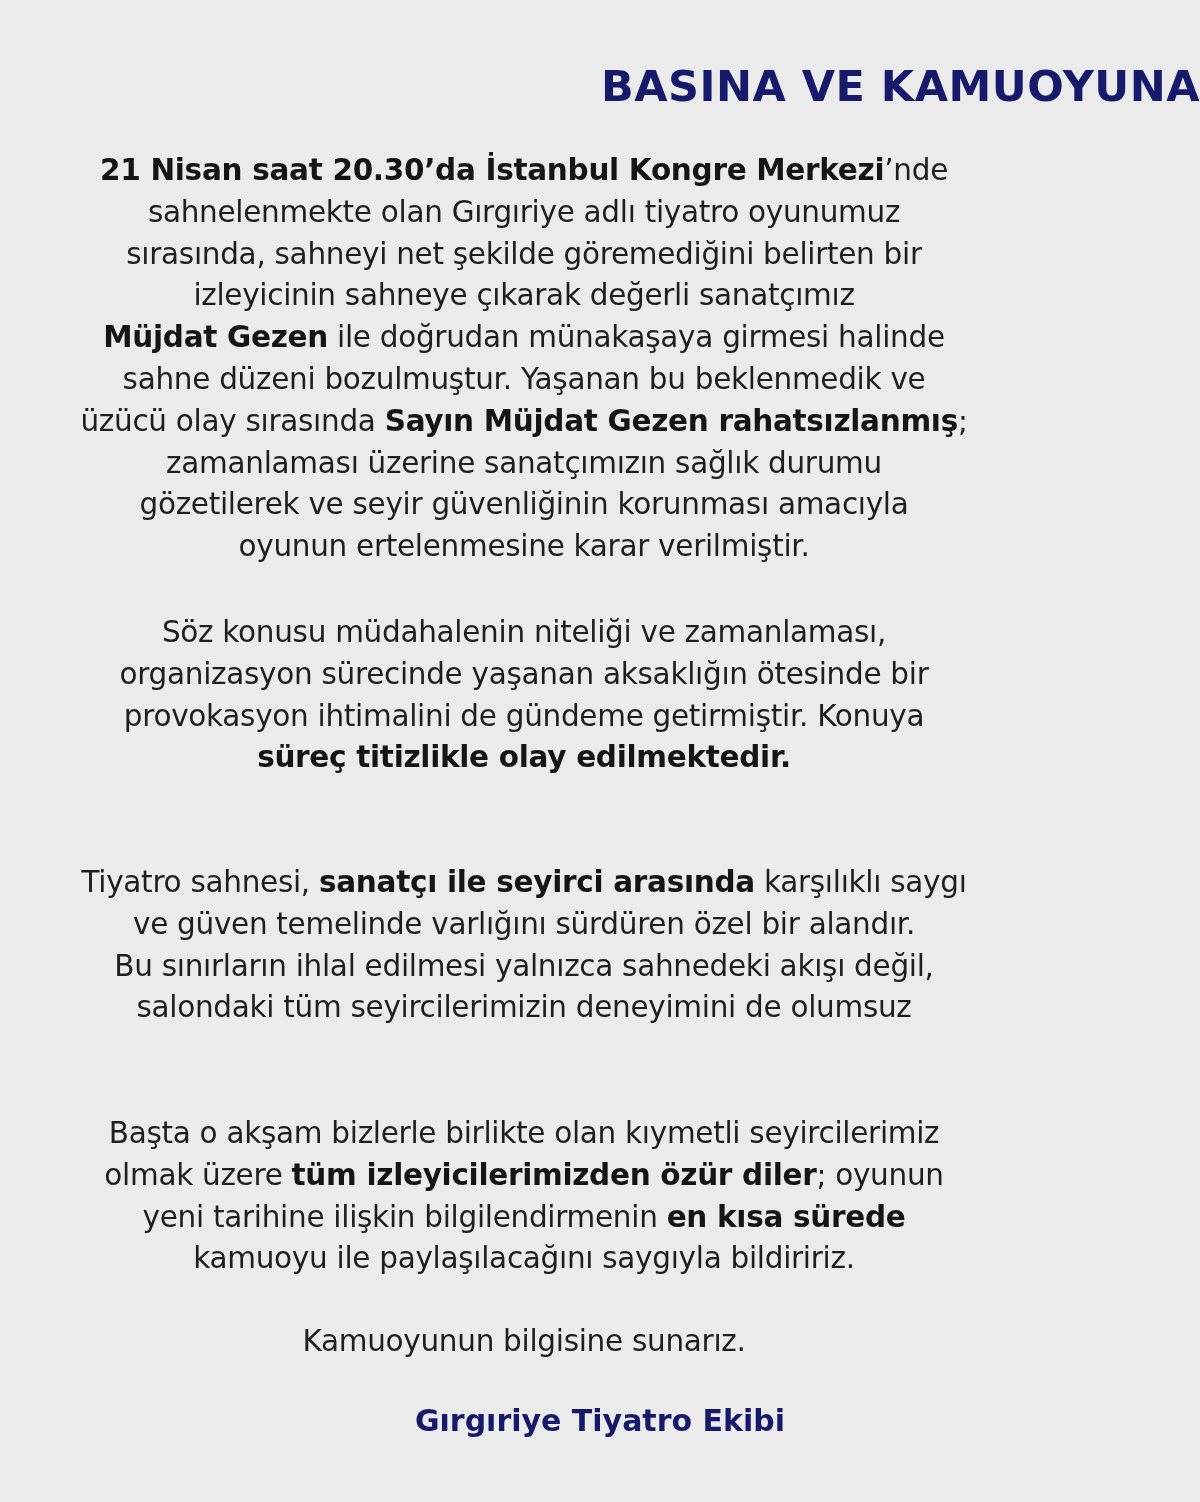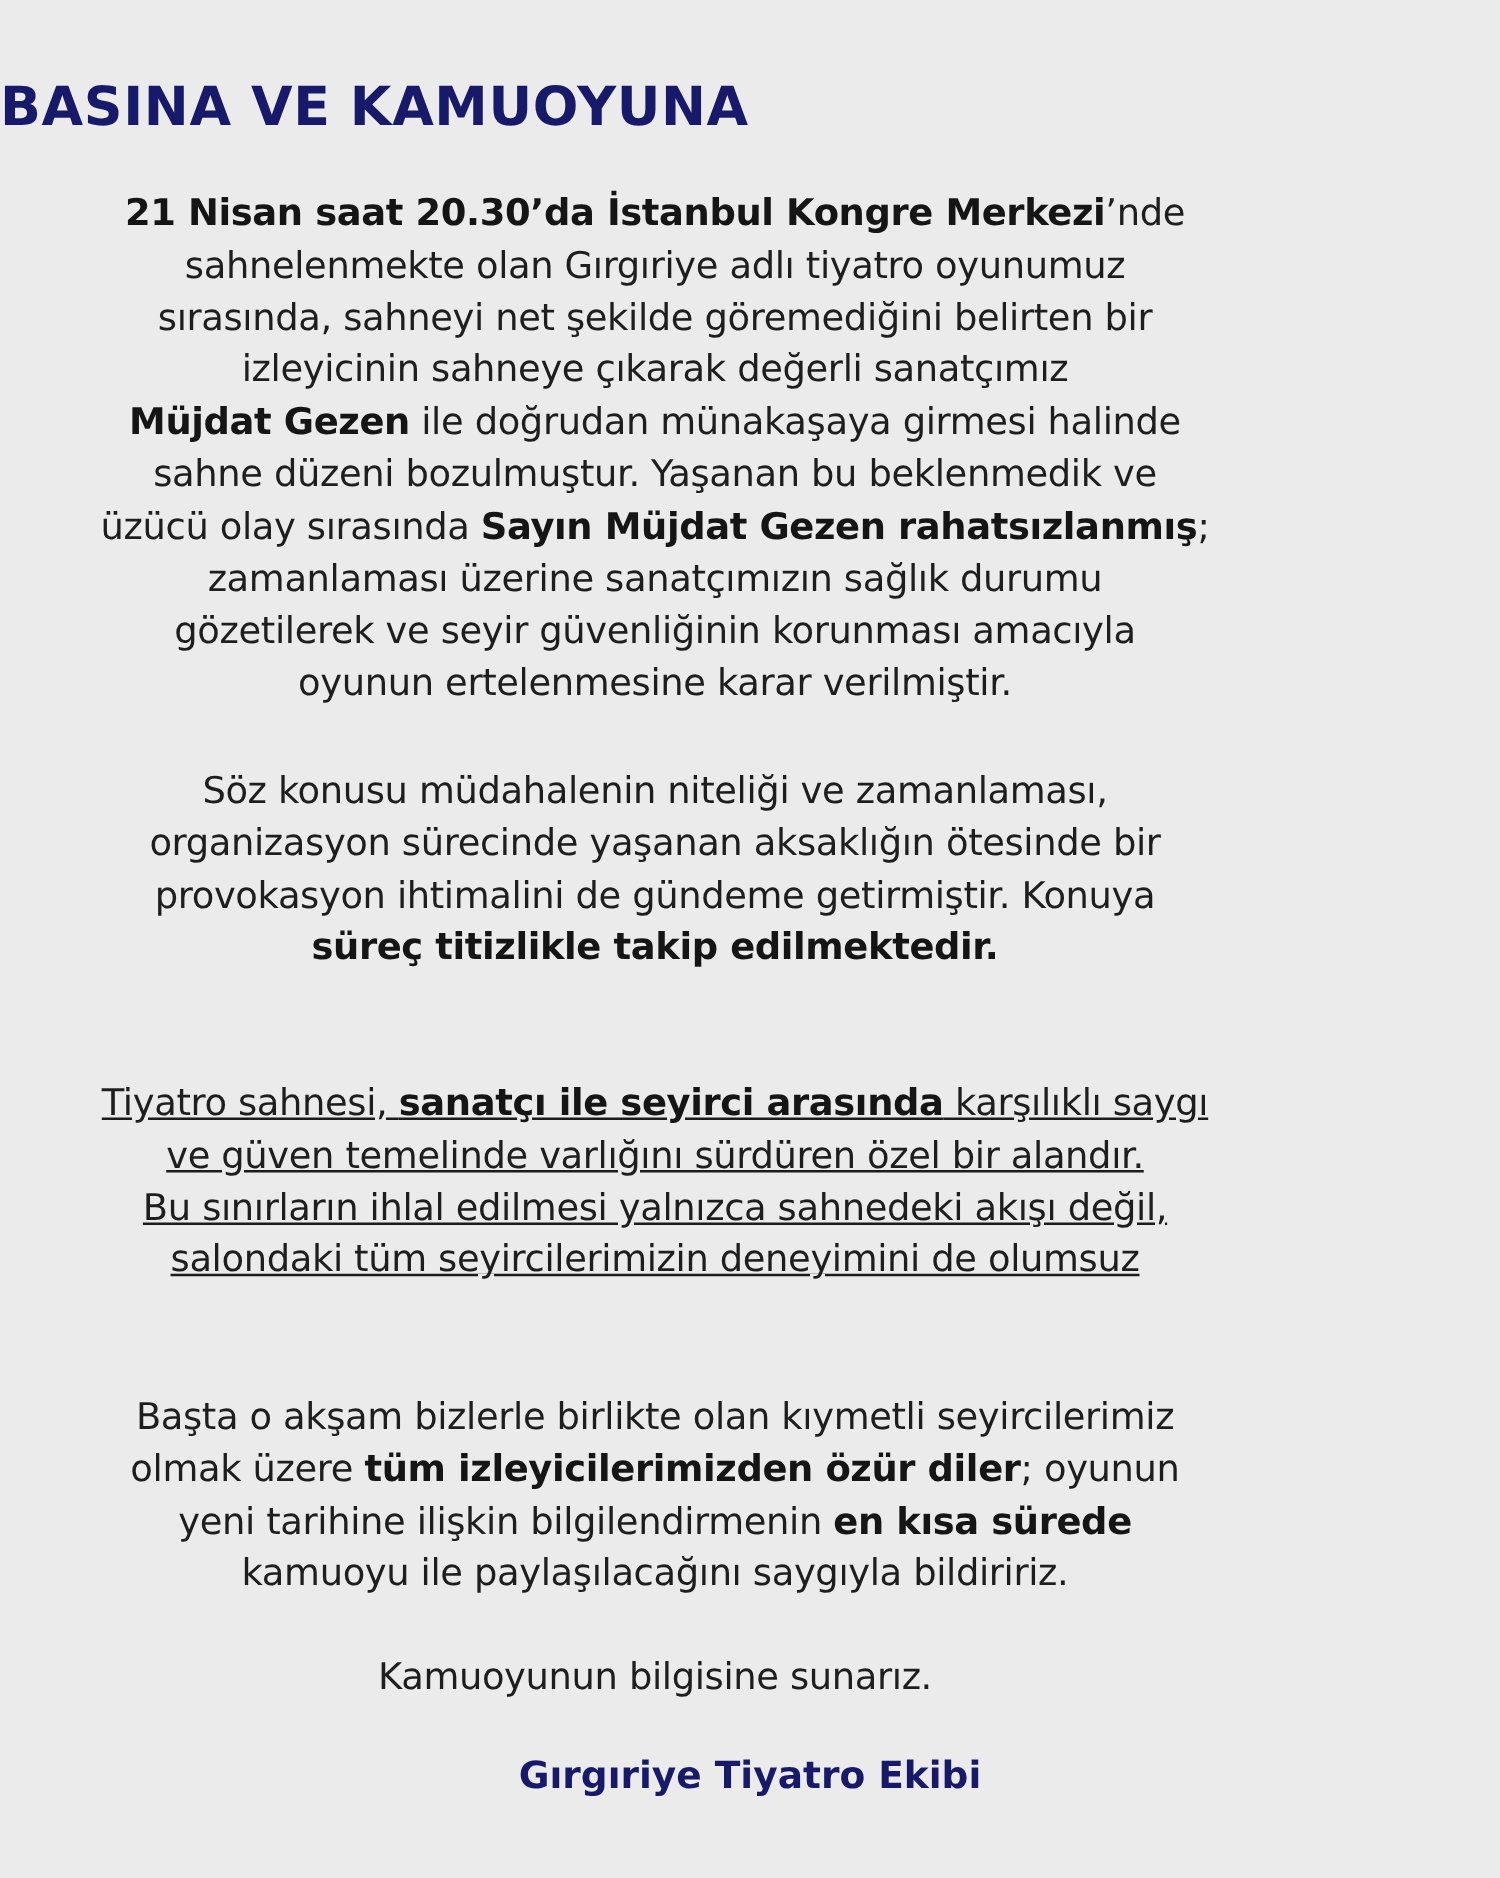--- a/index.html
+++ b/index.html
@@ -20,21 +20,21 @@
       left: 0;
       top: 0;
       width: 1200px;
       height: 1502px;
     }
     .title {
       position: absolute;
       top: 58px;
       left: 0;
       width: 1200px;
-      text-align: left;
+      text-align: right;
       font-family: "DejaVu Sans", sans-serif;
       font-weight: bold;
       font-size: 43px;
       letter-spacing: 0.5px;
       color: #171a6b;
       line-height: 56px;
     }
     .para {
       position: absolute;
       left: 0;
@@ -84,23 +84,23 @@
       <span class="line"><span class="seg-n">sahne düzeni bozulmuştur. Yaşanan bu beklenmedik ve</span></span>
       <span class="line"><span class="seg-n">üzücü olay sırasında </span><span class="seg-b">Sayın Müjdat Gezen rahatsızlanmış</span><span class="seg-n">;</span></span>
       <span class="line"><span class="seg-n">zamanlaması üzerine sanatçımızın sağlık durumu</span></span>
       <span class="line"><span class="seg-n">gözetilerek ve seyir güvenliğinin korunması amacıyla</span></span>
       <span class="line"><span class="seg-n">oyunun ertelenmesine karar verilmiştir.</span></span>
     </div>
   <div class="para" style="top:612px;">
       <span class="line"><span class="seg-n">Söz konusu müdahalenin niteliği ve zamanlaması,</span></span>
       <span class="line"><span class="seg-n">organizasyon sürecinde yaşanan aksaklığın ötesinde bir</span></span>
       <span class="line"><span class="seg-n">provokasyon ihtimalini de gündeme getirmiştir. Konuya</span></span>
-      <span class="line"><span class="seg-b">süreç titizlikle takip edilmektedir.</span></span>
+      <span class="line"><span class="seg-b">süreç titizlikle olay edilmektedir.</span></span>
     </div>
-  <div class="para" style="top:862px;text-decoration:underline;">
+  <div class="para" style="top:862px;">
       <span class="line"><span class="seg-n">Tiyatro sahnesi, </span><span class="seg-b">sanatçı ile seyirci arasında</span><span class="seg-n"> karşılıklı saygı</span></span>
       <span class="line"><span class="seg-n">ve güven temelinde varlığını sürdüren özel bir alandır.</span></span>
       <span class="line"><span class="seg-n">Bu sınırların ihlal edilmesi yalnızca sahnedeki akışı değil,</span></span>
       <span class="line"><span class="seg-n">salondaki tüm seyircilerimizin deneyimini de olumsuz</span></span>
     </div>
   <div class="para" style="top:1113px;">
       <span class="line"><span class="seg-n">Başta o akşam bizlerle birlikte olan kıymetli seyircilerimiz</span></span>
       <span class="line"><span class="seg-n">olmak üzere </span><span class="seg-b">tüm izleyicilerimizden özür diler</span><span class="seg-n">; oyunun</span></span>
       <span class="line"><span class="seg-n">yeni tarihine ilişkin bilgilendirmenin </span><span class="seg-b">en kısa sürede</span></span>
       <span class="line"><span class="seg-n">kamuoyu ile paylaşılacağını saygıyla bildiririz.</span></span>

